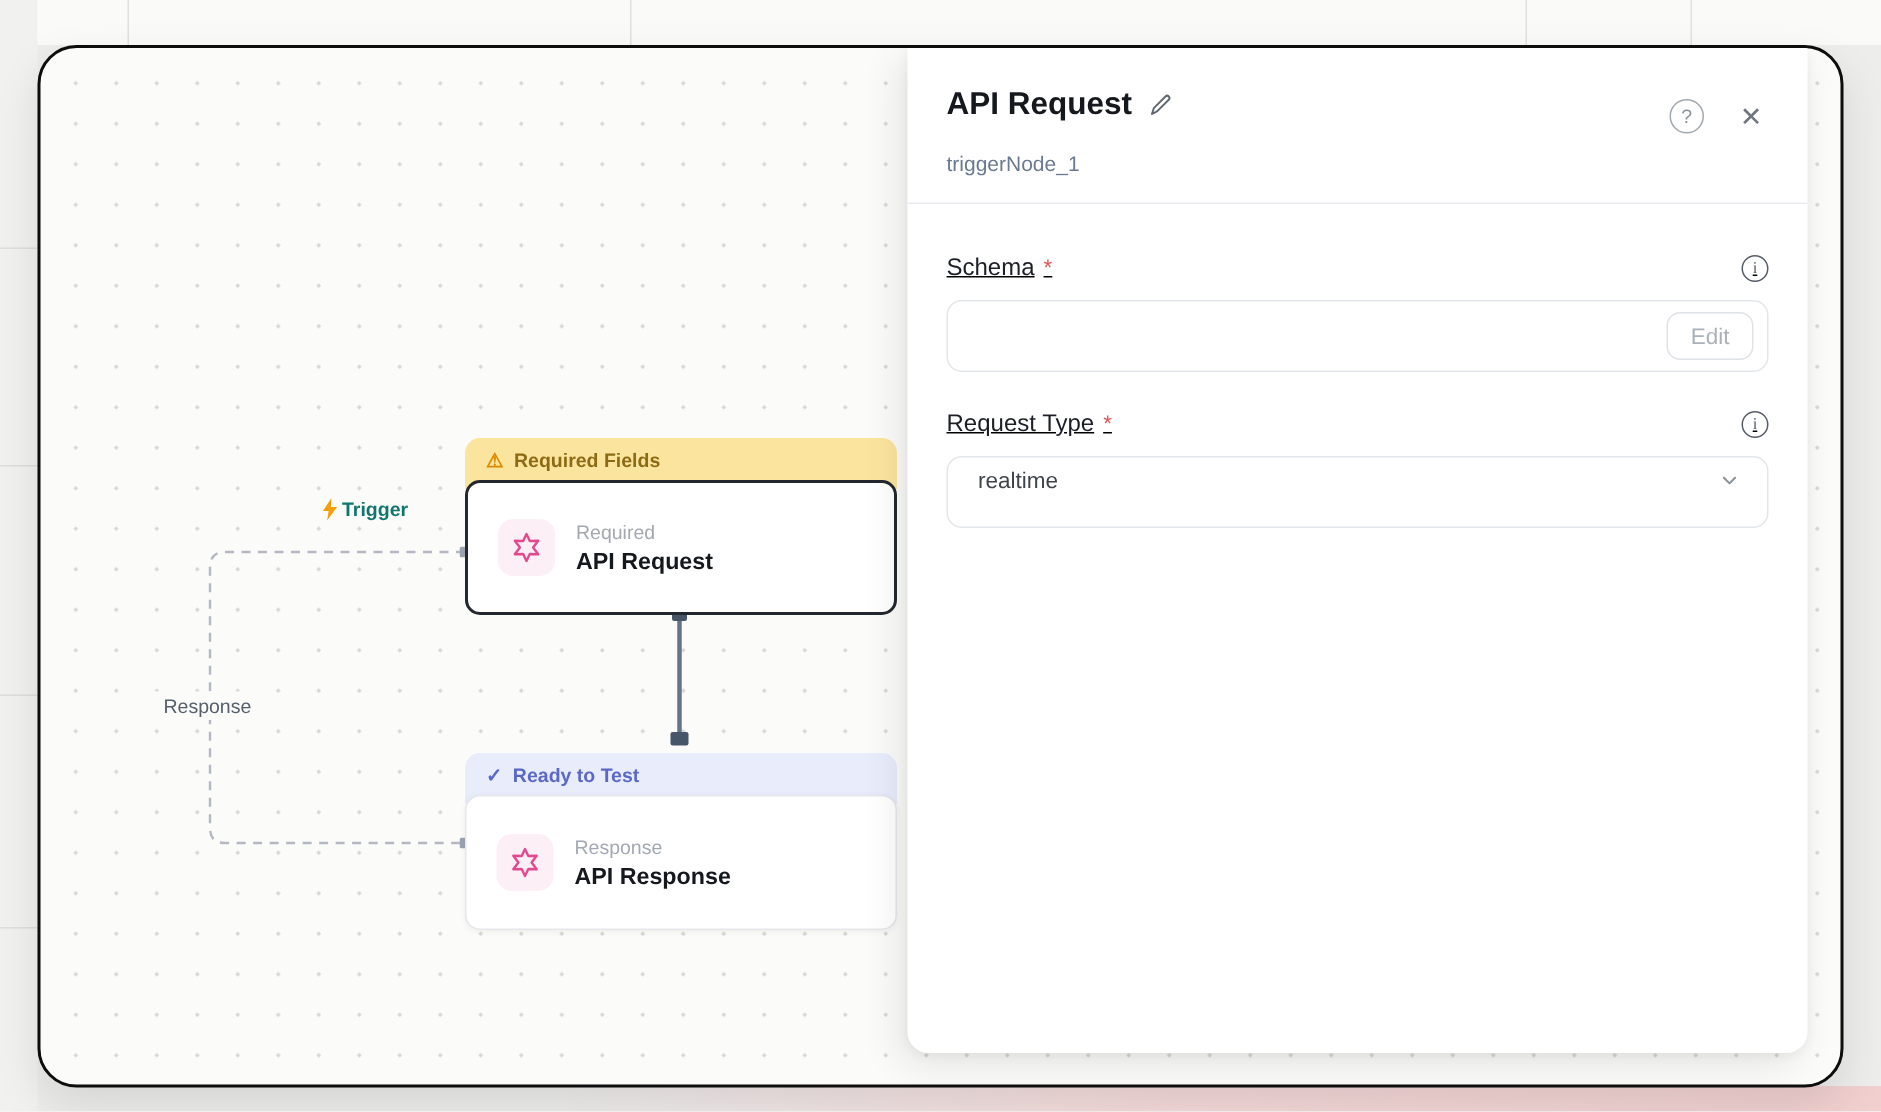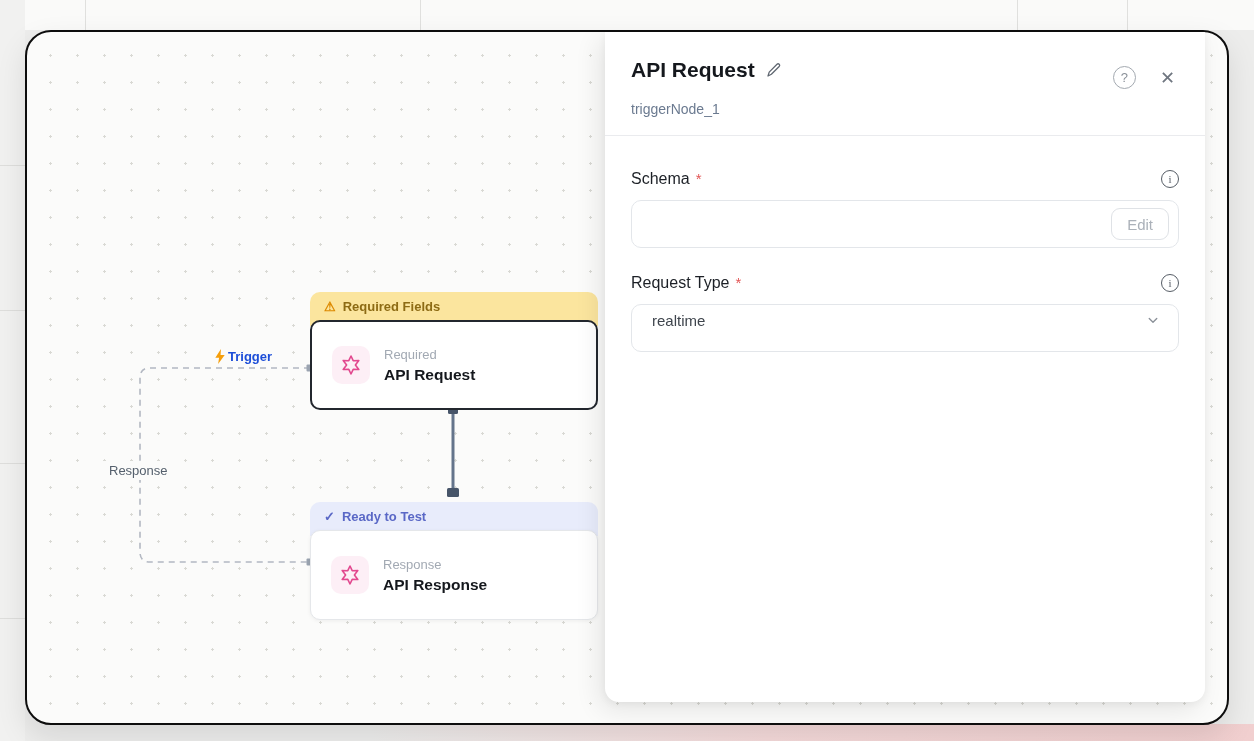--- a/index.html
+++ b/index.html
@@ -34,23 +34,23 @@
   
   .canvas {
     position:absolute; inset:0;
     background-image: radial-gradient(circle, #d9d9d4 1.3px, transparent 1.4px);
     background-size: 27px 27px;
     background-position: 10px 10px;
   }
   .edges-svg { position:absolute; inset:0; width:100%; height:100%; pointer-events:none; }
 
   .edge-label-trigger {
-    position:absolute; left:183px; top:316px;
+    position:absolute; left:183px; top:299px;
     display:flex; align-items:center; gap:2px;
-    font-size:13px; font-weight:600; color:#1d4ed8;
+    font-size:13px; font-weight:600; color:#0f766e;
     background:#fbfbfa; padding:1px 4px;
   }
   .edge-label-response {
     position:absolute; left:74px; top:429px;
     font-size:13px; color:#55606d;
     background:#fbfbfa; padding:2px 8px;
   }
 
   
   .node { position:absolute; width:288px; }
@@ -101,21 +101,21 @@
     width:23px; height:23px; border:1.6px solid #a3a9b0; border-radius:50%;
     display:flex; align-items:center; justify-content:center;
     font-size:13px; color:#8b9199; cursor:pointer;
   }
   .close-x { font-size:18px; color:#6f7680; cursor:pointer; line-height:1; }
   .panel-subtitle { margin-top:12px; font-size:14px; color:#6b7a90; }
   .panel-divider { height:1px; background:#eaebee; }
 
   .panel-body { padding:34px 26px 0; }
   .field { margin-bottom:26px; }
-  .field-label-row { display:flex; justify-content:space-between; align-items:center; margin-bottom:12px; }
+  .field-label-row { display:flex; justify-content:space-between; align-items:center; margin-bottom:12px;text-decoration:underline; }
   .field-label { font-size:16px; font-weight:500; color:#1c2026; }
   .req-mark { color:#e25555; margin-left:6px; font-size:15px; }
   .info-circle {
     width:18px; height:18px; border:1.4px solid #565d66; border-radius:50%;
     display:flex; align-items:center; justify-content:center;
     font-size:11px; color:#565d66; font-family:"Liberation Serif", serif;
   }
   .text-input {
     height:48px; background:#fff; border:1px solid #e3e6ea; border-radius:10px;
     display:flex; align-items:center; justify-content:flex-end; padding-right:9px;

